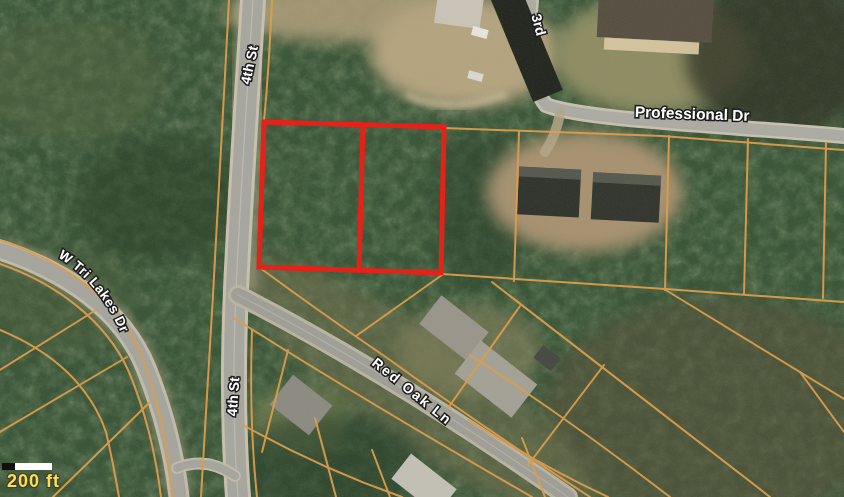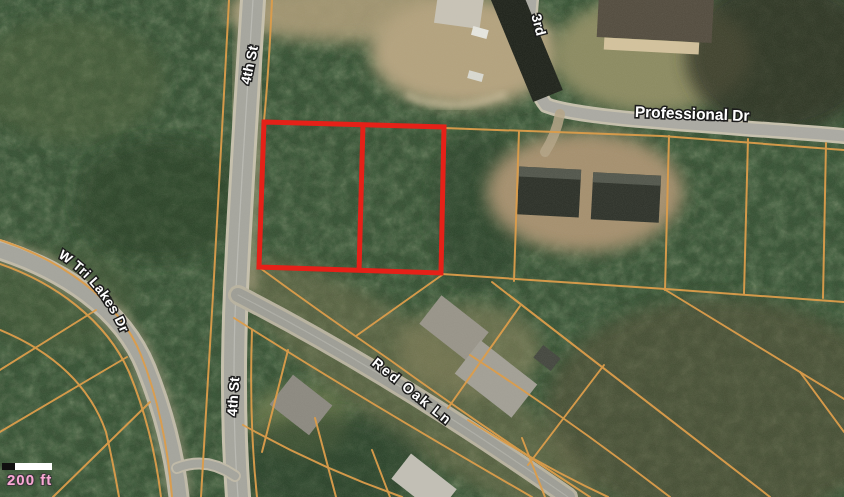--- a/index.html
+++ b/index.html
@@ -7,21 +7,21 @@
          font-family:"Liberation Sans",sans-serif;background:#3b5237;}
   #stage svg{position:absolute;left:0;top:0;display:block;}
   .street-label{fill:#ffffff;stroke:#1c1c1c;stroke-width:3px;paint-order:stroke;
                 font-family:"Liberation Sans",sans-serif;font-weight:bold;}
   
   .scalebar{position:absolute;left:2px;top:463px;z-index:5;}
   .scalebar .bar{display:flex;height:7px;width:50px;}
   .scalebar .seg-black{width:13px;background:#101010;}
   .scalebar .seg-white{width:37px;background:#ffffff;}
   .scalebar .label{margin-top:1px;margin-left:5px;
-      font-size:15px;font-weight:bold;color:#f9a8d4;letter-spacing:1px;
+      font-size:18px;font-weight:bold;color:#fde047;letter-spacing:1px;
       text-shadow:-1px -1px 0 #3a3a3a,1px -1px 0 #3a3a3a,-1px 1px 0 #3a3a3a,1px 1px 0 #3a3a3a;}
 </style>
 </head>
 <body>
 
 <div id="stage">
 <svg width="844" height="497" viewBox="0 0 844 497" xmlns="http://www.w3.org/2000/svg">
   <defs>
     <filter id="soft" x="-40%" y="-40%" width="180%" height="180%">
           <feGaussianBlur stdDeviation="8"></feGaussianBlur>

